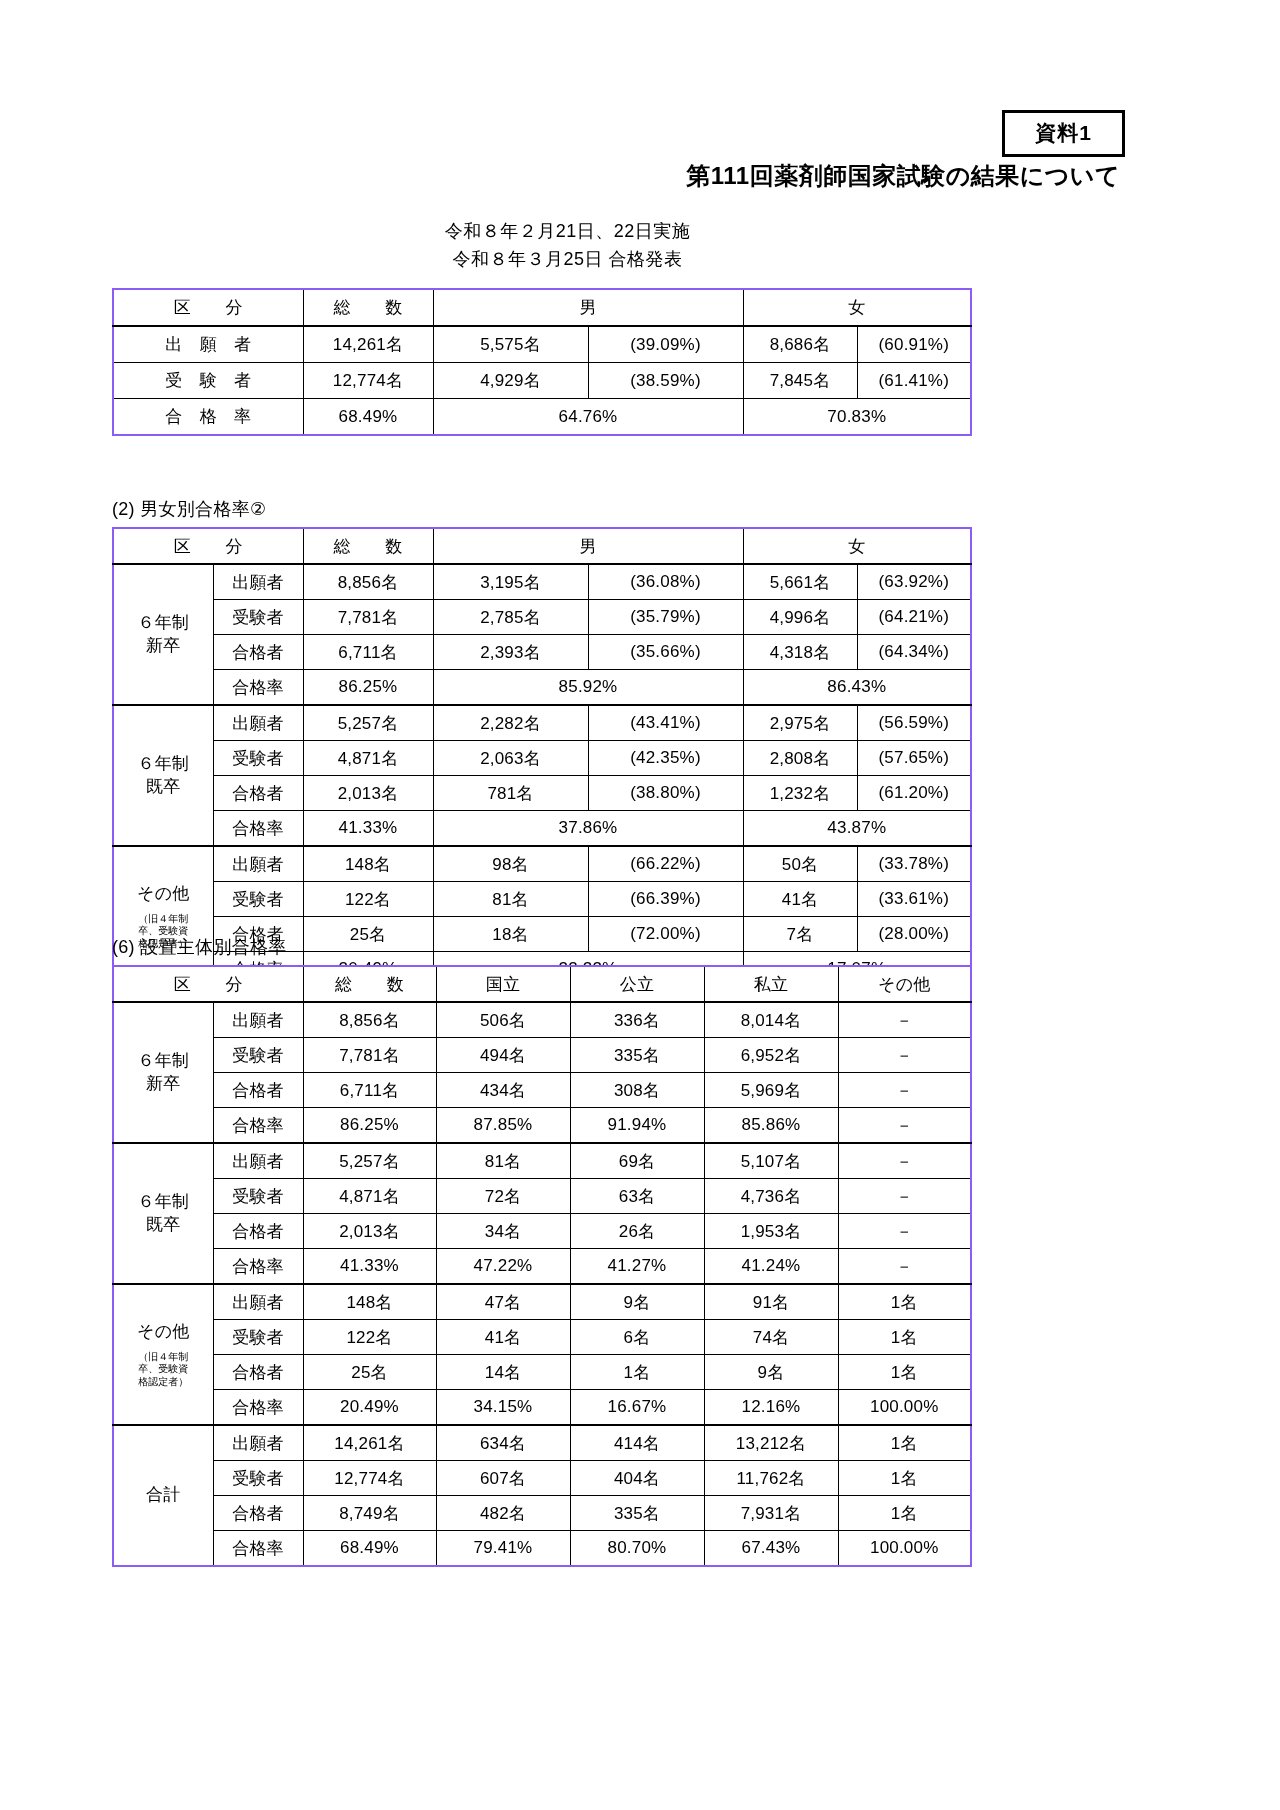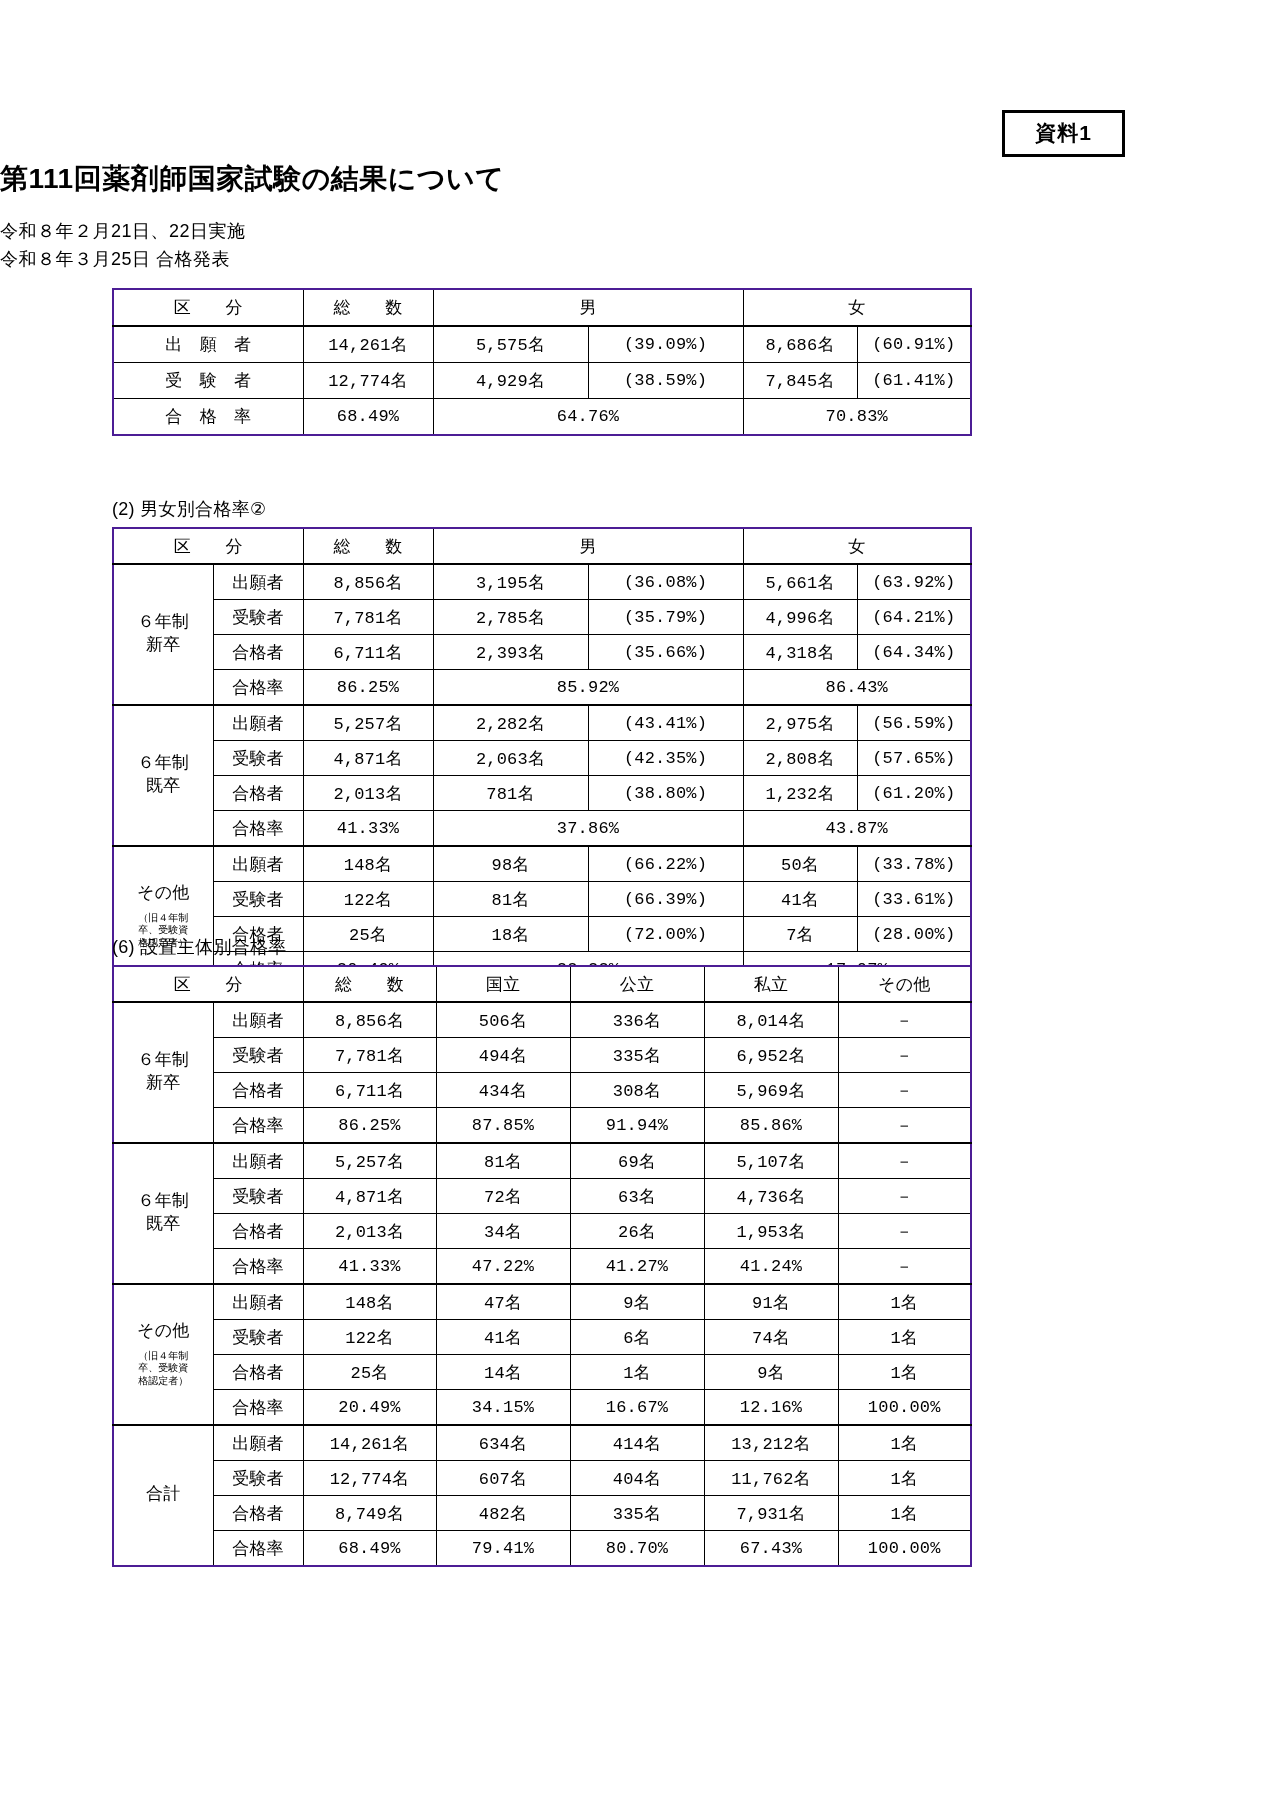--- a/index.html
+++ b/index.html
@@ -42,37 +42,37 @@
     letter-spacing: 1px;
     line-height: 1.1;
   }
 
   
   .doc-title {
     position: absolute;
     left: 0;
     top: 160px;
     width: 1280px;
-    text-align: left;
-    font-size: 28px;
+    text-align: right;
+    font-size: 24px;
     font-weight: bold;
     letter-spacing: 0.5px;
     padding-right: 160px;
     box-sizing: border-box;
   }
 
   
   .dates {
     position: absolute;
     top: 218px;
     left: 0;
     width: 1280px;
     padding-right: 145px;
     box-sizing: border-box;
-    text-align: left;
+    text-align: center;
     font-size: 18px;
     line-height: 1.55;
     letter-spacing: 0.5px;
     font-weight: 500;
   }
 
   
   .section {
     position: absolute;
     left: 112px;
@@ -95,22 +95,21 @@
     text-align: center;
     vertical-align: middle;
     font-size: 17px;
     font-weight: 500;
     padding: 0;
     height: 34px;
     letter-spacing: 0.2px;
     background: #fff;
   }
   table.grid {
-    border: 2px solid #4c1d95;
-    font-family: Liberation Mono, monospace;
+    border: 2px solid #8b5cf6;
   }
   .hdr td {
     height: 36px;
     border-bottom: 2px solid #000 !important;
   }
   .spread {
     letter-spacing: 0.55em;
     padding-left: 0.55em;
   }
   .grp {

